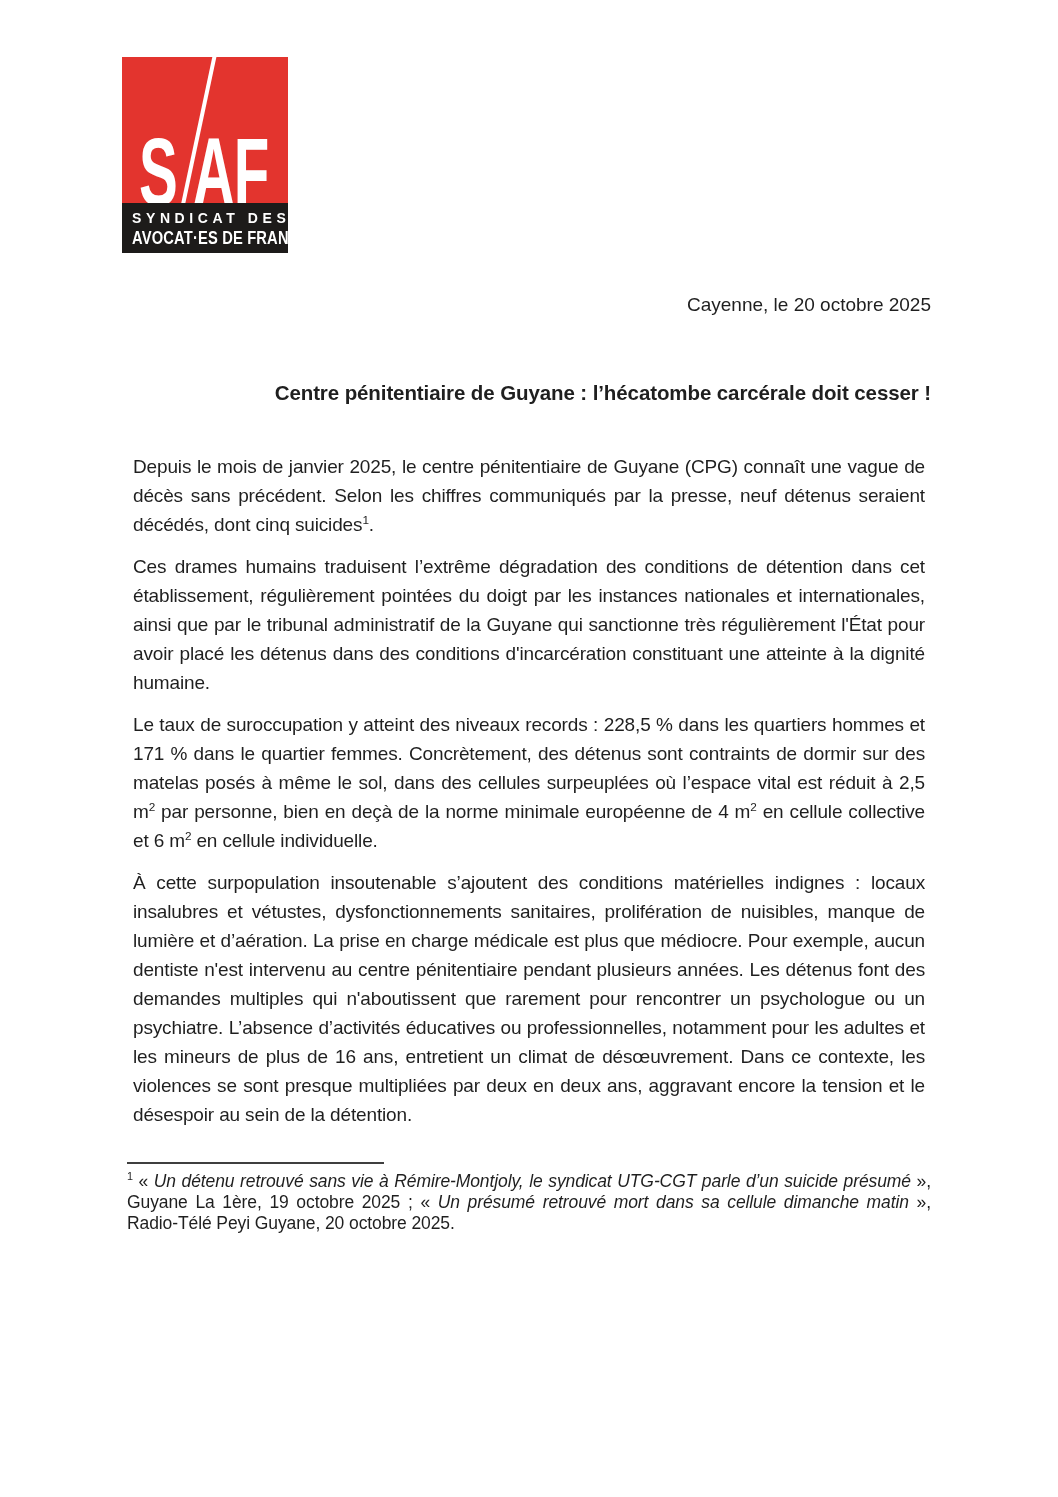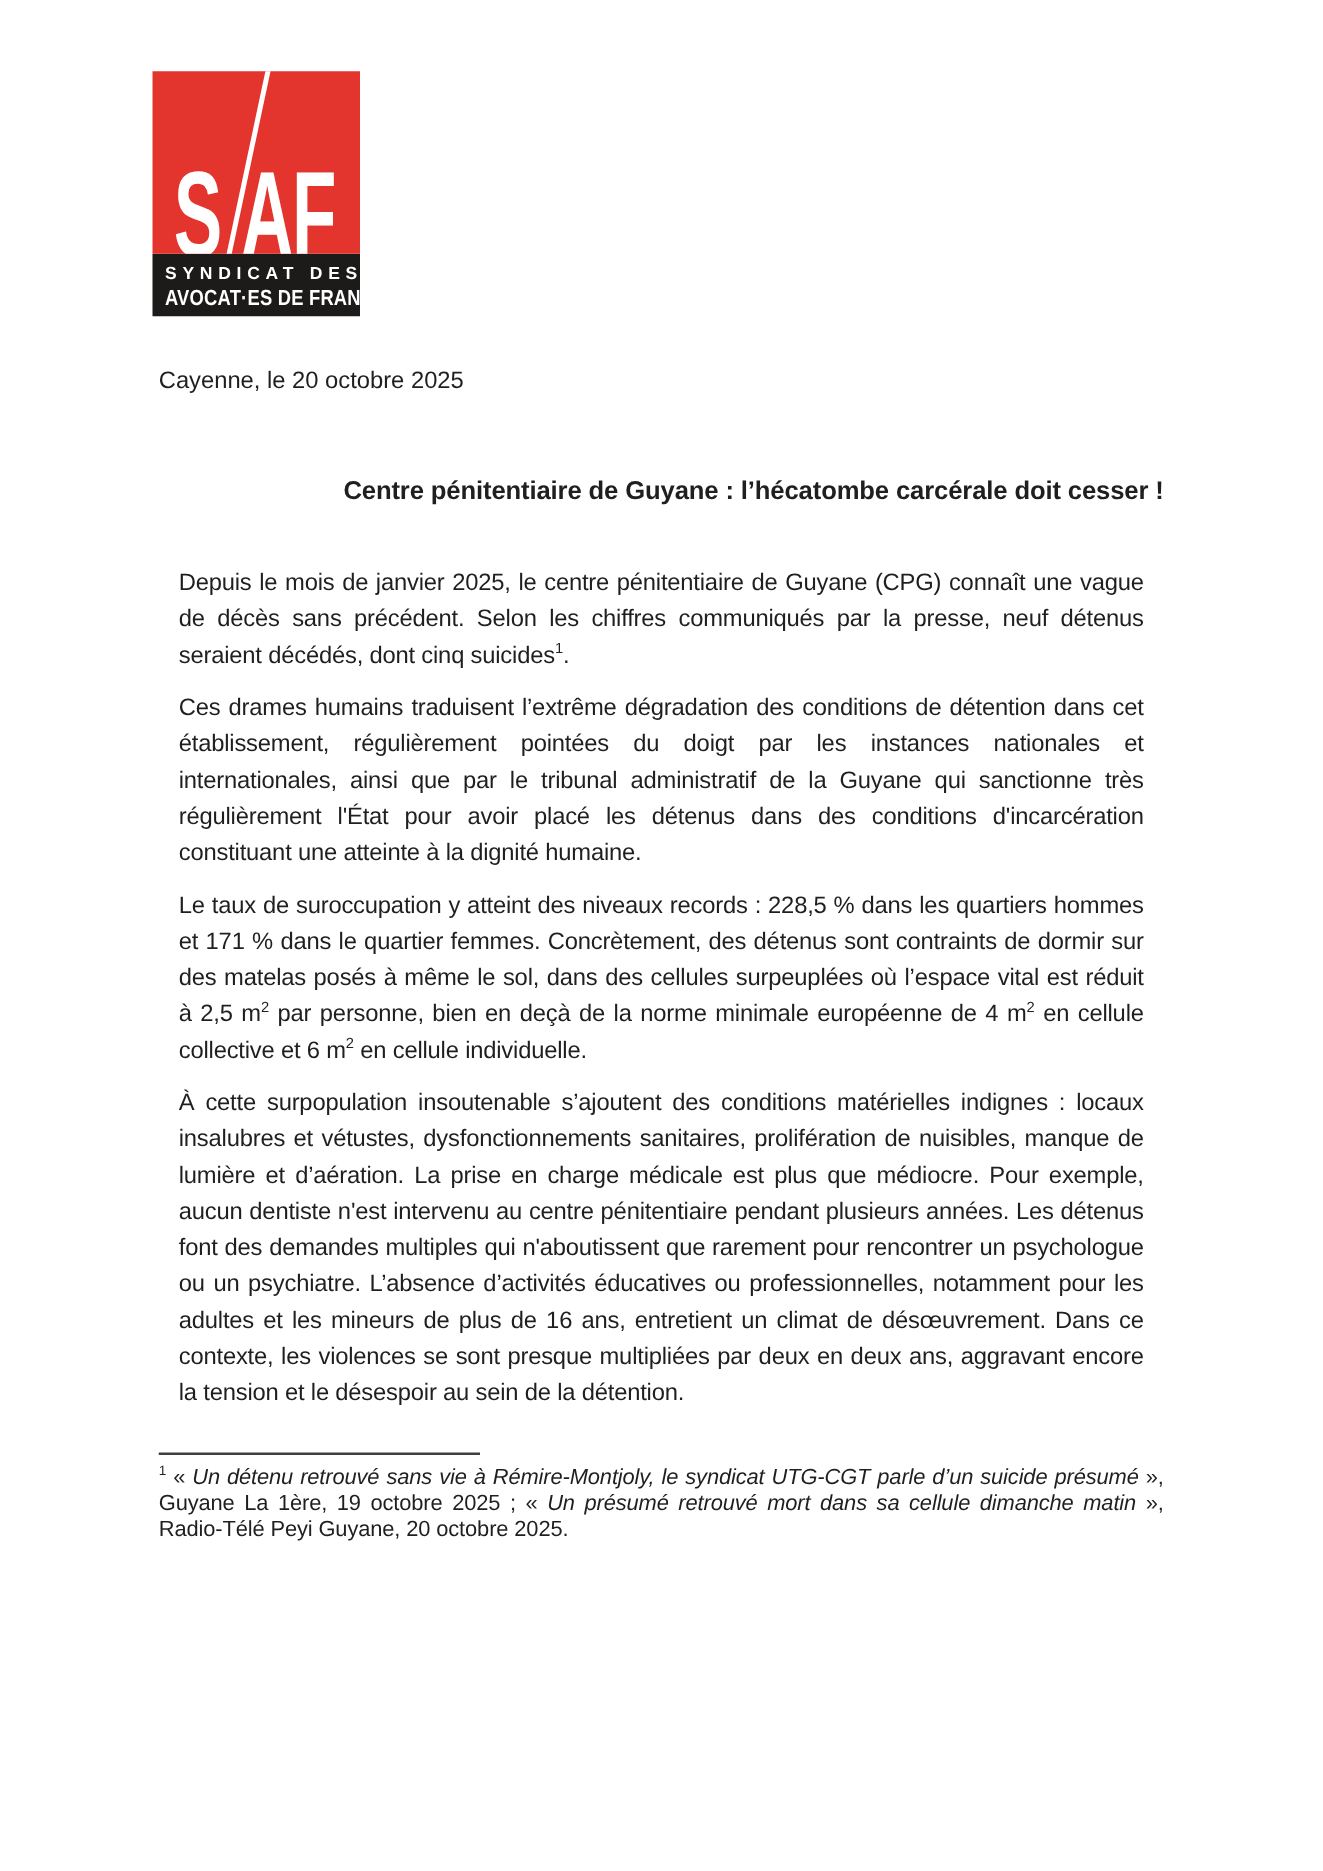--- a/index.html
+++ b/index.html
@@ -37,27 +37,27 @@
     padding: 7px 0 0 10px; color: #ffffff;
   }
   .logo-line1 { font-size: 14px; font-weight: bold; letter-spacing: 4.6px; white-space: nowrap; }
   .logo-line2 {
     font-size: 17.5px; font-weight: bold; letter-spacing: 0.2px;
     transform: scaleX(0.84); transform-origin: left top;
     margin-top: 2px; white-space: nowrap;
   }
 
   
-  .dateline { margin: 0; padding-top: 294px; font-size: 19px; }
+  .dateline { margin: 0; padding-top: 294px; text-align: right; font-size: 19px; }
   .title {
     margin: 64px 0 0; font-size: 20.5px; font-weight: bold;
     text-align: right; letter-spacing: -0.1px; line-height: 26px;
   }
   .body-para {
-    margin: 13px 16px 0;
+    margin: 13px 6px 0;
     font-size: 19px; line-height: 29px;
     text-align: justify; letter-spacing: -0.15px;
   }
   .body-para.first { margin-top: 46px; }
   .body-para sup, .footnote sup {
     font-size: 0.62em; line-height: 0; vertical-align: super;
   }
 
   
   .footnote-sep {

